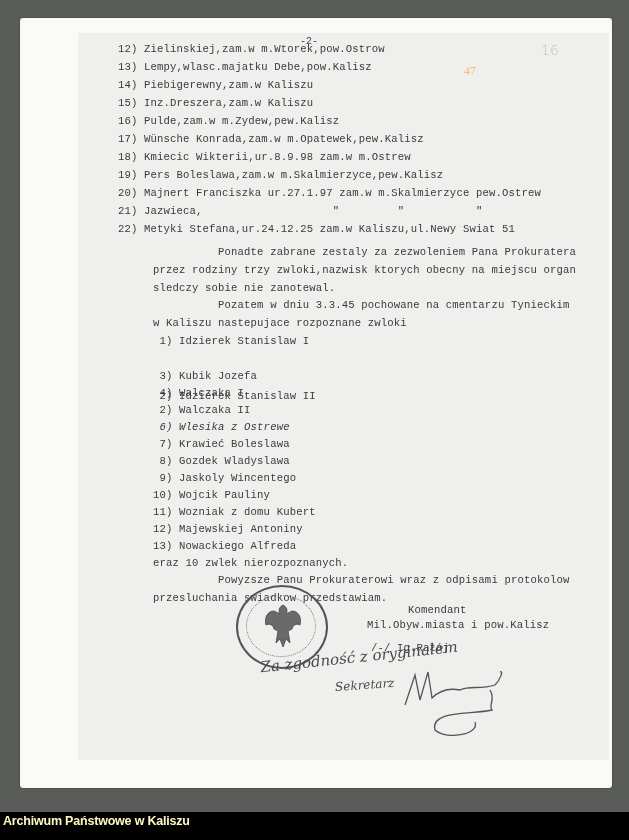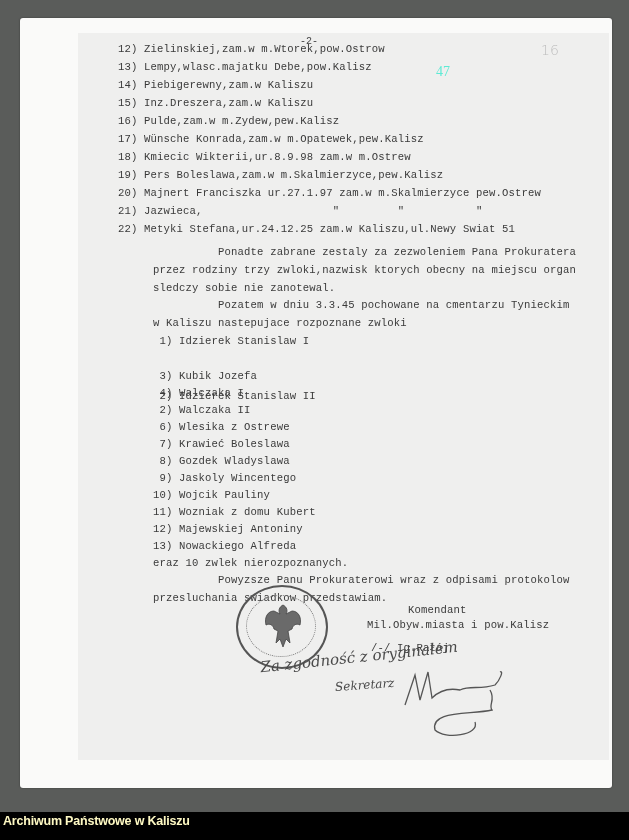--- a/index.html
+++ b/index.html
@@ -2,21 +2,21 @@
 <html><head>
 <meta charset="utf-8">
 <style>
   html, body { margin:0; padding:0; }
   body { width:629px; height:840px; background:#000; position:relative; overflow:hidden; font-family:"Liberation Mono", monospace; }
   .mount { position:absolute; left:0; top:0; width:629px; height:812px; background:#5a5c5a; }
   .photo { position:absolute; left:20px; top:18px; width:592px; height:770px; background:#fafaf9; border-radius:3px; box-shadow:0 0 2px rgba(0,0,0,.4); }
   .paper { position:absolute; left:78px; top:33px; width:531px; height:727px; background:#efefee; }
   .line { position:absolute; font-size:10.6px; color:#3a3a3a; white-space:pre; letter-spacing:0.15px; }
   .pagenum { position:absolute; left:300px; top:36px; font-size:10px; color:#444; }
-  .folio-print { position:absolute; left:436px; top:64px; font-family:"Liberation Serif", serif; font-size:14px; color:#5eead4; }
+  .folio-print { position:absolute; left:464px; top:64px; font-family:"Liberation Serif", serif; font-size:12px; color:#fdba74; }
   .folio-pencil { position:absolute; left:541px; top:42px; font-family:"DejaVu Sans", sans-serif; font-size:14px; color:#bdbdbd; font-weight:300; }
   .footer { position:absolute; left:3px; top:814px; font-family:"Liberation Sans", sans-serif; font-size:12.5px; color:#fef9c3; font-weight:bold; letter-spacing:-0.2px; }
   .stamp { position:absolute; left:236px; top:585px; width:88px; height:80px; border:2px solid #555; border-radius:50%; }
   .stamp-inner { position:absolute; left:8px; top:8px; width:68px; height:60px; border:1px dotted #777; border-radius:50%; }
   .eagle { position:absolute; left:22px; top:14px; width:46px; height:50px; }
   .handwriting { position:absolute; font-family:"DejaVu Serif", serif; font-style:italic; color:#4a4a4a; }
   .sig { position:absolute; left:400px; top:660px; width:110px; height:80px; }
 </style>
 </head>
 <body>
@@ -47,21 +47,21 @@
   <div class="line" style="left:153px;top:282px;">sledczy sobie nie zanotewal.</div>
 
   <div class="line" style="left:153px;top:299px;">          Pozatem w dniu 3.3.45 pochowane na cmentarzu Tynieckim</div>
   <div class="line" style="left:153px;top:317px;">w Kaliszu nastepujace rozpoznane zwloki</div>
 
   <div class="line" style="left:153px;top:335px;"> 1) Idzierek Stanislaw I</div>
   <div class="line" style="left:153px;top:344px;margin-top:46px;"> 2) Idzierek Stanislaw II</div>
   <div class="line" style="left:153px;top:370px;"> 3) Kubik Jozefa</div>
   <div class="line" style="left:153px;top:387px;"> 4) Walczaka I</div>
   <div class="line" style="left:153px;top:404px;"> 2) Walczaka II</div>
-  <div class="line" style="left:153px;top:421px;"> 6) Wlesika z Ostrewe</div>
+  <div class="line" style="left:153px;top:421px;font-style:italic;"> 6) Wlesika z Ostrewe</div>
   <div class="line" style="left:153px;top:438px;"> 7) Krawieć Boleslawa</div>
   <div class="line" style="left:153px;top:455px;"> 8) Gozdek Wladyslawa</div>
   <div class="line" style="left:153px;top:472px;"> 9) Jaskoly Wincentego</div>
   <div class="line" style="left:153px;top:489px;">10) Wojcik Pauliny</div>
   <div class="line" style="left:153px;top:506px;">11) Wozniak z domu Kubert</div>
   <div class="line" style="left:153px;top:523px;">12) Majewskiej Antoniny</div>
   <div class="line" style="left:153px;top:540px;">13) Nowackiego Alfreda</div>
 
   <div class="line" style="left:153px;top:557px;">eraz 10 zwlek nierozpoznanych.</div>
 

